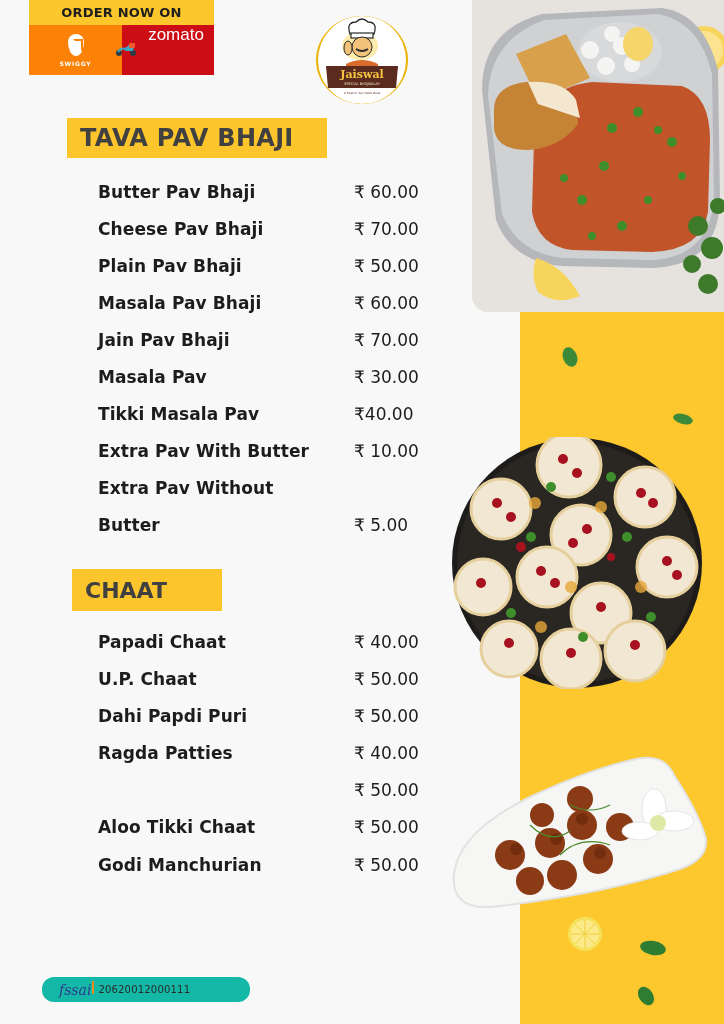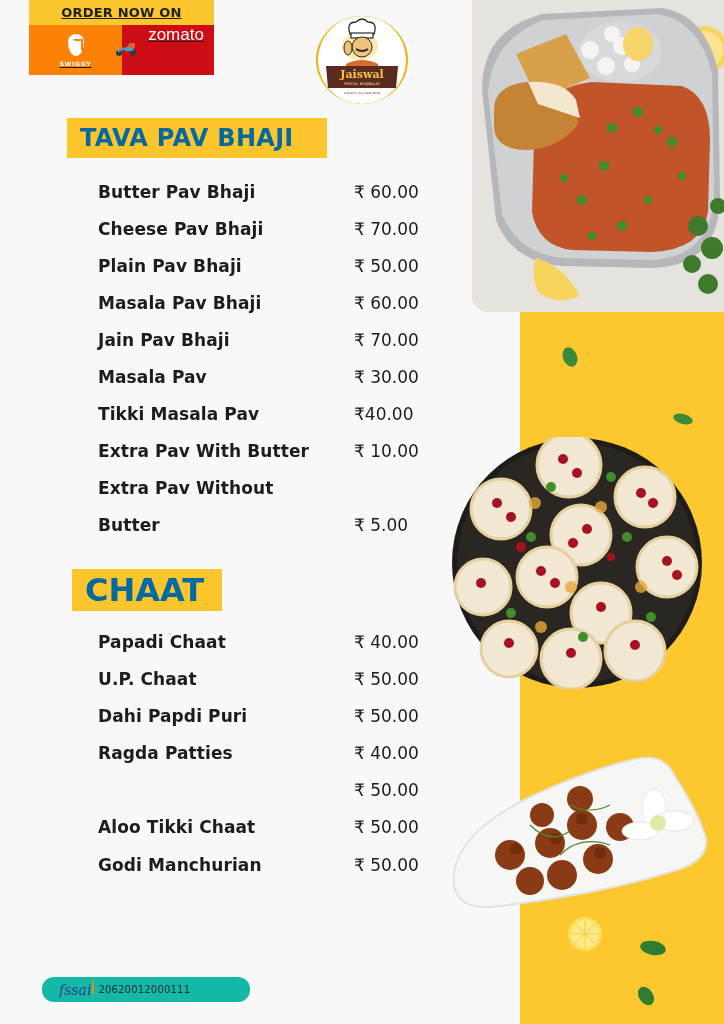--- a/index.html
+++ b/index.html
@@ -1,20 +1,20 @@
 <!DOCTYPE html>
 <html><head>
 <meta charset="utf-8">
 <style>
   * { box-sizing: border-box; margin: 0; padding: 0; }
   html, body { width: 724px; height: 1024px; overflow: hidden; }
   body { background: #f8f8f8; font-family: "DejaVu Sans", sans-serif; position: relative; color: #1c1c1c; }
 
   
-  .order { position: absolute; left: 29px; top: 0; width: 185px; text-decoration: underline; }
+  .order { position: absolute; left: 29px; top: 0; width: 185px; }
   .order-top { background: #fcc72c; height: 25px; display: flex; align-items: center; justify-content: center;
     font-weight: bold; font-size: 13px; color: #1e1e1e; letter-spacing: 0.2px; }
   .order-logos { display: flex; height: 50px; }
   .swiggy { width: 93px; background: #fb8107; display: flex; flex-direction: column; align-items: center; justify-content: center; color: #fff; }
   .swiggy-pin { width: 16px; height: 22px; border-radius: 8px 8px 8px 8px / 8px 8px 14px 14px; background: #fff; position: relative; }
   .swiggy-pin::after { content: ""; position: absolute; left: 5px; top: 5px; width: 6px; height: 9px; border: 2px solid #fb8107; border-left-color: transparent; border-bottom-color: transparent; }
   .swiggy-txt { font-size: 6px; font-weight: bold; letter-spacing: 0.8px; margin-top: 4px; }
   .zomato { flex: 1; background: #cc0d15; display: flex; justify-content: center; gap: 4px; color: #fff; position: relative; }
   .zomato-txt { font-size: 17px; font-family: "Liberation Sans", sans-serif; }
   .scooter { position: absolute; left: -8px; top: 16px; width: 24px; height: 16px; }
@@ -23,23 +23,23 @@
   .logo { position: absolute; left: 316px; top: 16px; width: 92px; height: 88px; border-radius: 50%; background: #eab308; overflow: hidden; text-decoration: underline; }
 
   
   .photo-top { position: absolute; left: 472px; top: 0; width: 252px; height: 312px; background: #e7e4df; border-bottom-left-radius: 16px; overflow: hidden; }
   .yellow-panel { position: absolute; left: 520px; top: 312px; width: 204px; height: 712px; background: #fdc72e; }
   .chaat-img { position: absolute; left: 451px; top: 437px; width: 252px; height: 252px; }
   .manch-img { position: absolute; left: 450px; top: 755px; width: 260px; height: 160px; }
   .deco { position: absolute; }
 
   
-  .section-title { position: absolute; background: #fcc52c; font-weight: bold; color: #0369a1; display: flex; align-items: center; }
+  .section-title { position: absolute; background: #fcc52c; font-weight: bold; color: #404040; display: flex; align-items: center; }
   .sec1 { left: 67px; top: 118px; width: 260px; height: 40px; font-size: 24px; padding-left: 13px; letter-spacing: 0.3px; }
-  .sec2 { left: 72px; top: 569px; width: 150px; height: 42px; font-size: 32px; padding-left: 13px; }
+  .sec2 { left: 72px; top: 569px; width: 150px; height: 42px; font-size: 22px; padding-left: 13px; }
 
   .menu { position: absolute; left: 98px; width: 335px; }
   .menu-row { position: absolute; left: 0; width: 335px; height: 24px; display: flex; align-items: flex-end; }
   .item-name { font-weight: bold; font-size: 17px; color: #1c1c1c; letter-spacing: 0.1px; }
   .item-price { position: absolute; left: 256px; font-size: 17px; color: #1c1c1c; font-weight: 500; }
 
   
   .fssai { position: absolute; left: 42px; top: 977px; width: 208px; height: 25px; background: #14b8a6; border-radius: 12px; display: flex; align-items: center; padding-left: 17px; gap: 7px; }
   .fssai-logo { font-family: "DejaVu Serif", serif; font-style: italic; font-size: 14px; color: #2c3c8c; position: relative; }
   .fssai-logo::after { content: ""; position: absolute; right: -3px; top: -1px; width: 2px; height: 13px; background: #e88a1a; }

